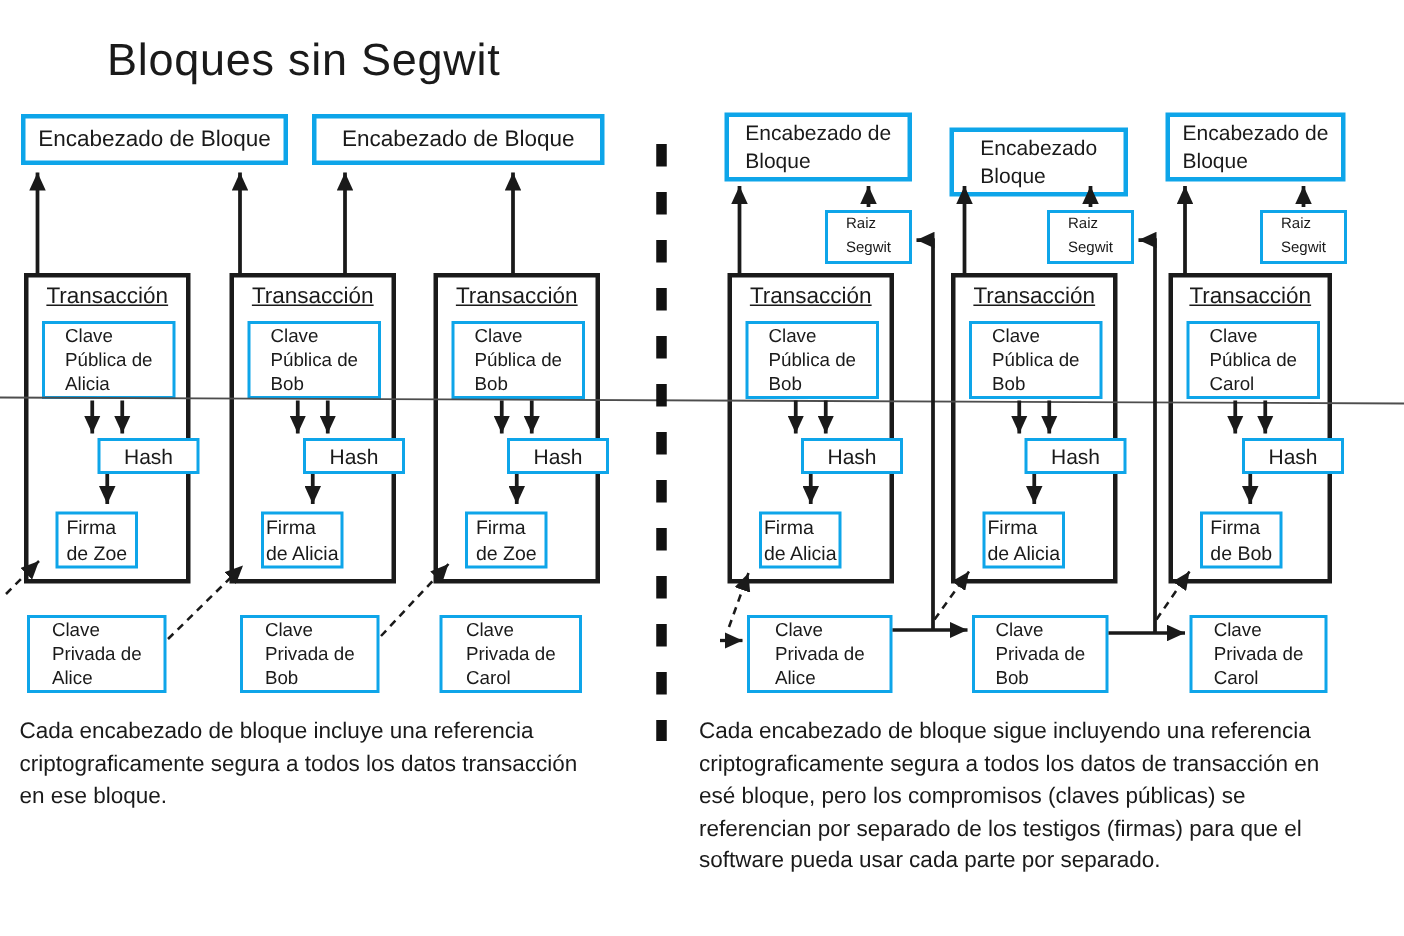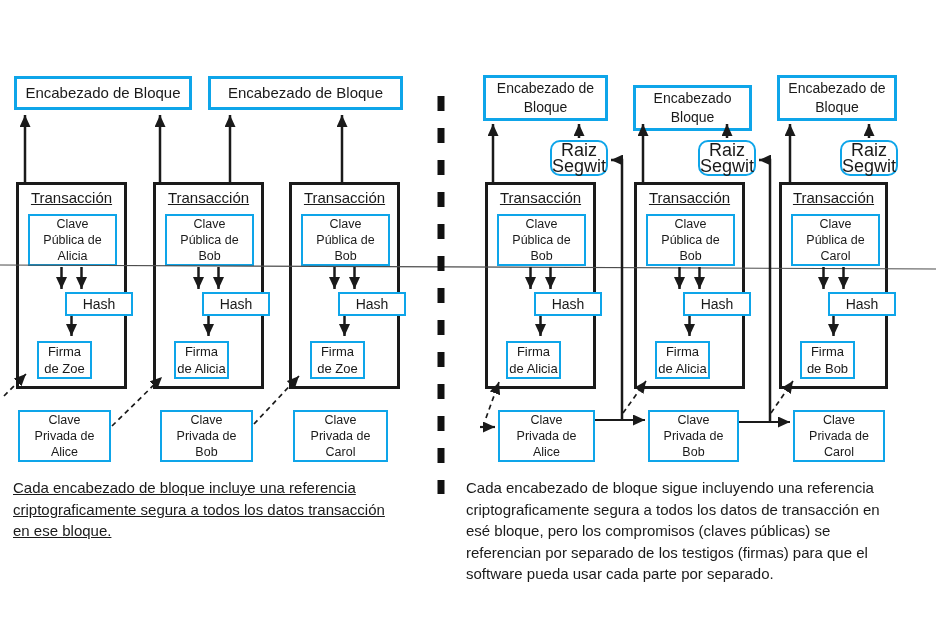--- a/index.html
+++ b/index.html
@@ -2,51 +2,52 @@
 <html><head>
 <meta charset="utf-8">
 <style>
   html,body{margin:0;padding:0;background:#fff;}
   #stage{
     position:relative;width:936px;height:624px;background:#fff;overflow:hidden;
     font-family:"Liberation Sans",sans-serif;color:#1a1a1a;
   }
   .box{
     position:absolute;background:#fff;border:2px solid #0ea5e9;
-    display:flex;align-items:center;justify-content:center;text-align:center;
+    display:flex;align-items:center;justify-content:center;
     white-space:pre-line;box-sizing:border-box;
   }
   .title{
     position:absolute;text-align:center;font-size:30px;letter-spacing:0.5px;
     white-space:nowrap;
   }
   .hdr{font-size:15px;border-width:3px;line-height:18px;}
   .tx{
     position:absolute;top:182px;width:111px;height:207px;background:#fff;
     border:3px solid #1a1a1a;box-sizing:border-box;
   }
   .tx-label{
     position:absolute;top:4px;left:0;width:100%;text-align:center;font-size:15px;text-decoration:underline;
   }
   .pubkey{left:9px;top:29px;width:89px;height:52px;font-size:12.5px;line-height:16px;}
   .hashb{left:46px;top:107px;width:68px;height:24px;font-size:14px;}
   .sigb{left:18px;top:156px;width:55px;height:38px;font-size:13px;line-height:17px;}
   .privk{top:410px;height:52px;font-size:12.5px;line-height:16px;}
-  .root{font-size:18px;line-height:16px;border-width:2.5px;border-radius:10px;}
+  .root{font-size:10px;line-height:16px;border-width:2.5px;}
   .caption{
     position:absolute;top:477px;font-size:15px;line-height:21.5px;
     white-space:pre-line;
   }
   #overlay{position:absolute;left:0;top:0;z-index:50;pointer-events:none;}
 </style>
 </head>
 <body>
 
 <div id="stage">
 
+  <div class="title" style="left:30px;top:24px;width:345px;">Bloques sin Segwit</div>
 
   <div class="box hdr" style="left:14px;top:76px;width:178px;height:34px;">Encabezado de Bloque</div>
   <div class="box hdr" style="left:208px;top:76px;width:195px;height:34px;">Encabezado de Bloque</div>
 
   <div class="tx" style="left:16px;">
     <div class="tx-label">Transacción</div>
     <div class="box pubkey">Clave
 Pública de
 Alicia</div>
     <div class="box hashb">Hash</div>
@@ -75,21 +76,21 @@
   <div class="box privk" style="left:18px;width:93px;">Clave
 Privada de
 Alice</div>
   <div class="box privk" style="left:160px;width:93px;">Clave
 Privada de
 Bob</div>
   <div class="box privk" style="left:293px;width:95px;">Clave
 Privada de
 Carol</div>
 
-  <div class="caption" style="left:13px;width:425px;text-decoration:underline;">Cada encabezado de bloque incluye una referencia
+  <div class="caption" style="left:13px;width:425px;">Cada encabezado de bloque incluye una referencia
 criptograficamente segura a todos los datos transacción
 en ese bloque.</div>
 
 
   <div class="box hdr" style="left:483px;top:75px;width:125px;height:46px;font-size:14px;line-height:19px;">Encabezado de
 Bloque</div>
   <div class="box hdr" style="left:633px;top:85px;width:119px;height:46px;font-size:14px;line-height:19px;">Encabezado
 Bloque</div>
   <div class="box hdr" style="left:777px;top:75px;width:120px;height:46px;font-size:14px;line-height:19px;">Encabezado de
 Bloque</div>

